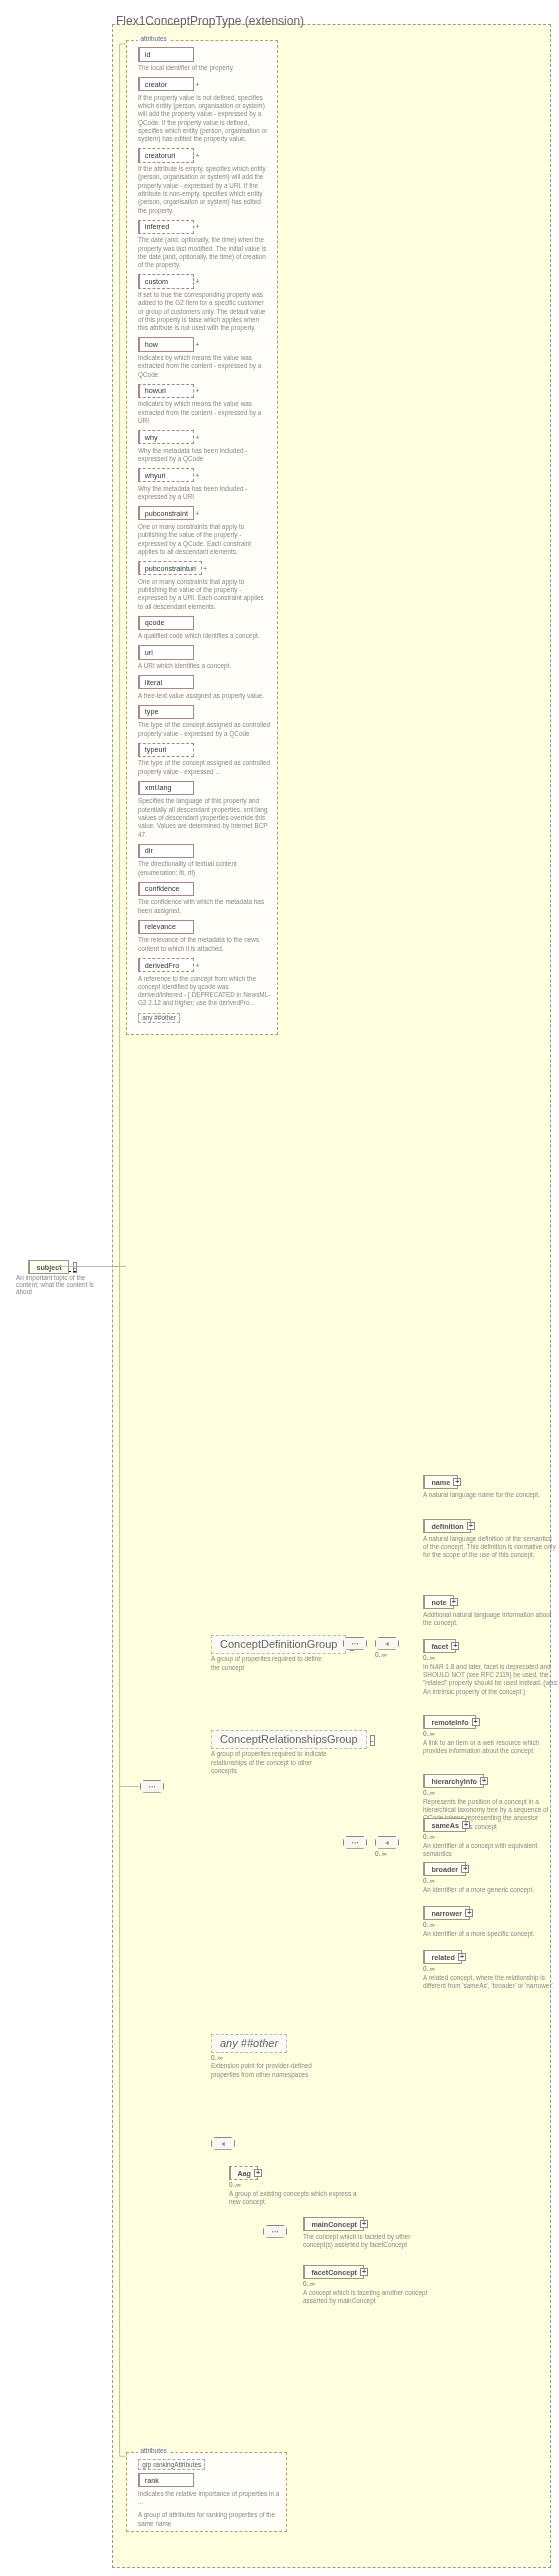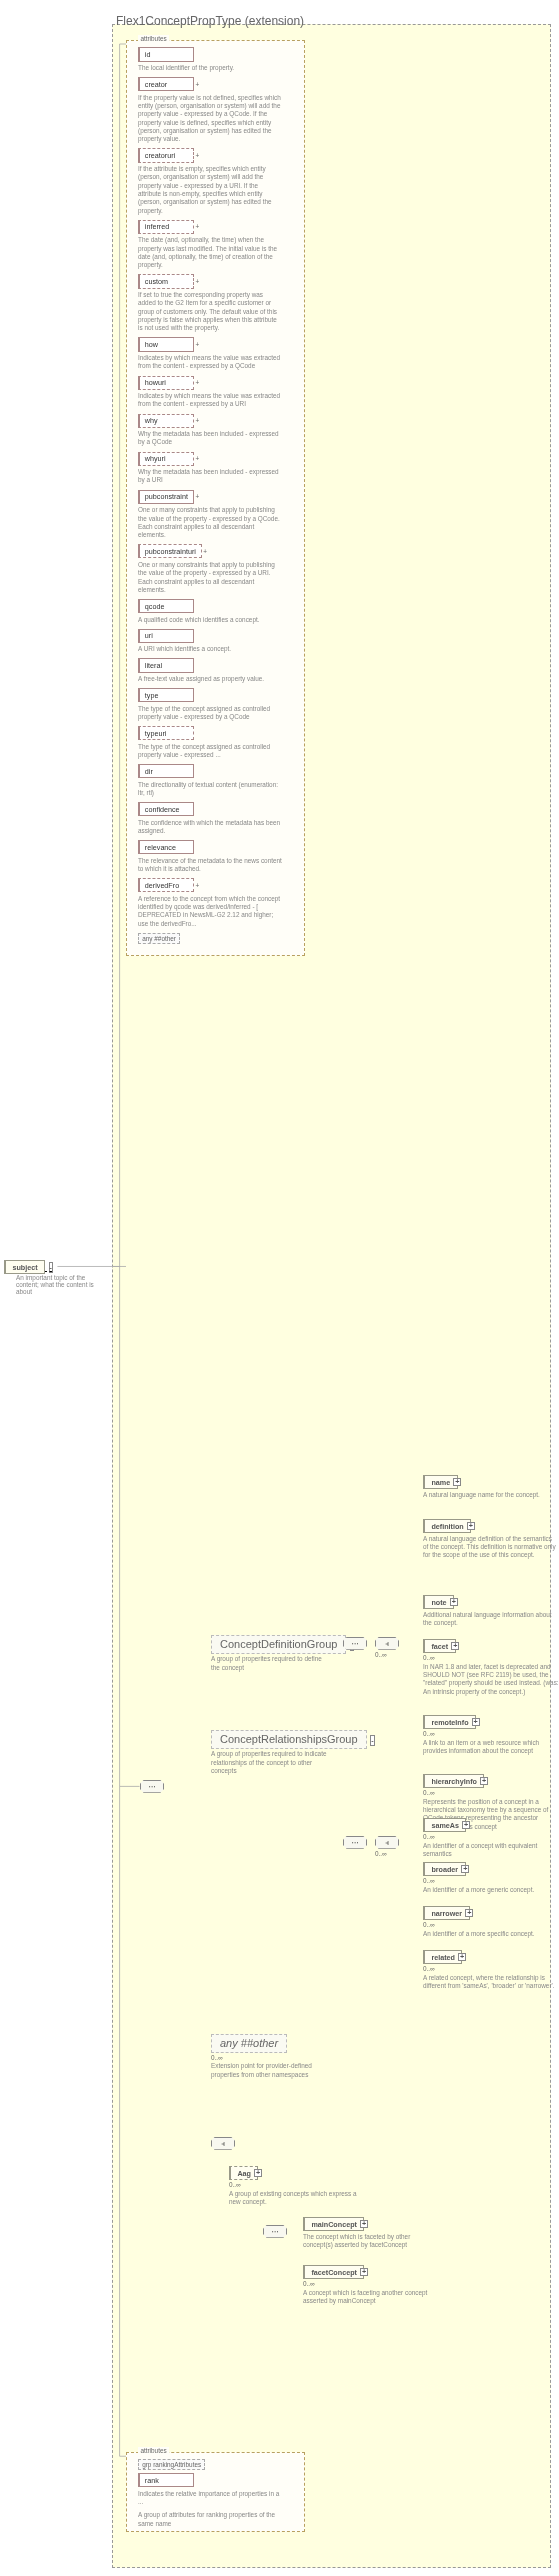--- a/index.html
+++ b/index.html
@@ -24,41 +24,41 @@
   .ext-title {
     position: absolute;
     left: 116px;
     top: 14.4px;
     font-size: 12px;
     color: #666;
   }
   
   .subject-el {
     position: absolute;
-    left: 4px;
+    left: 28px;
     top: 1260px;
     text-decoration: underline;
   }
   .subject-desc {
     position: absolute;
     left: 16px;
     top: 1274px;
     width: 80px;
     color: #888;
     font-size: 6.4px;
   }
   
   .attr-box {
     position: absolute;
     border: 0.8px dashed #b8a060;
     background: #fffef8;
     padding: 6.4px 6.4px 3.2px 11px;
   }
-  .attr-box1 { left: 126px; top: 40px; width: 179px; }
-  .attr-box2 { left: 126px; top: 2452px; width: 179px; }
+  .attr-box1 { left: 126px; top: 40px; width: 152px; }
+  .attr-box2 { left: 126px; top: 2452px; width: 161px; }
   .attr-label {
     position: absolute;
     left: 11px;
     top: -5.6px;
     background: #fffef8;
     padding: 0 2.4px;
     font-size: 6.4px;
     color: #666;
   }
   
@@ -135,20 +135,21 @@
     <div class="attr-entry"><span class="attr-name dashed">howuri</span><span class="attr-plus">+</span><div class="attr-desc">Indicates by which means the value was extracted from the content - expressed by a URI</div></div>
     <div class="attr-entry"><span class="attr-name dashed">why</span><span class="attr-plus">+</span><div class="attr-desc">Why the metadata has been included - expressed by a QCode</div></div>
     <div class="attr-entry"><span class="attr-name dashed">whyuri</span><span class="attr-plus">+</span><div class="attr-desc">Why the metadata has been included - expressed by a URI</div></div>
     <div class="attr-entry"><span class="attr-name solid">pubconstraint</span><span class="attr-plus">+</span><div class="attr-desc">One or many constraints that apply to publishing the value of the property - expressed by a QCode. Each constraint applies to all descendant elements.</div></div>
     <div class="attr-entry"><span class="attr-name dashed">pubconstrainturi</span><span class="attr-plus">+</span><div class="attr-desc">One or many constraints that apply to publishing the value of the property - expressed by a URI. Each constraint applies to all descendant elements.</div></div>
     <div class="attr-entry"><span class="attr-name solid">qcode</span><div class="attr-desc">A qualified code which identifies a concept.</div></div>
     <div class="attr-entry"><span class="attr-name solid">uri</span><div class="attr-desc">A URI which identifies a concept.</div></div>
     <div class="attr-entry"><span class="attr-name solid">literal</span><div class="attr-desc">A free-text value assigned as property value.</div></div>
     <div class="attr-entry"><span class="attr-name solid">type</span><div class="attr-desc">The type of the concept assigned as controlled property value - expressed by a QCode</div></div>
     <div class="attr-entry"><span class="attr-name dashed">typeuri</span><div class="attr-desc">The type of the concept assigned as controlled property value - expressed ...</div></div>
+    <div class="attr-entry"><span class="attr-name solid">xml:lang</span><div class="attr-desc">Specifies the language of this property and potentially all descendant properties. xml:lang values of descendant properties override this value. Values are determined by Internet BCP 47.</div></div>
     <div class="attr-entry"><span class="attr-name solid">dir</span><div class="attr-desc">The directionality of textual content (enumeration: ltr, rtl)</div></div>
     <div class="attr-entry"><span class="attr-name solid">confidence</span><div class="attr-desc">The confidence with which the metadata has been assigned.</div></div>
     <div class="attr-entry"><span class="attr-name solid">relevance</span><div class="attr-desc">The relevance of the metadata to the news content to which it is attached.</div></div>
     <div class="attr-entry"><span class="attr-name dashed">derivedFro</span><span class="attr-plus">+</span><div class="attr-desc">A reference to the concept from which the concept identified by qcode was derived/inferred - [ DEPRECATED in NewsML-G2 2.12 and higher; use the derivedFro...</div></div>
     <div class="attr-entry"><span class="grp-label">any ##other</span></div>
   </div>
 
 <div class="attr-box attr-box2" id="attrBox2">
   <div class="attr-label">attributes</div>
 <div class="grp-label">grp rankingAttributes</div><div class="attr-entry"><span class="attr-name solid">rank</span><div class="attr-desc">Indicates the relative importance of properties in a ...</div></div><div class="attr-desc" style="margin-top: 4.8px;">A group of attributes for ranking properties of the same name</div></div>

